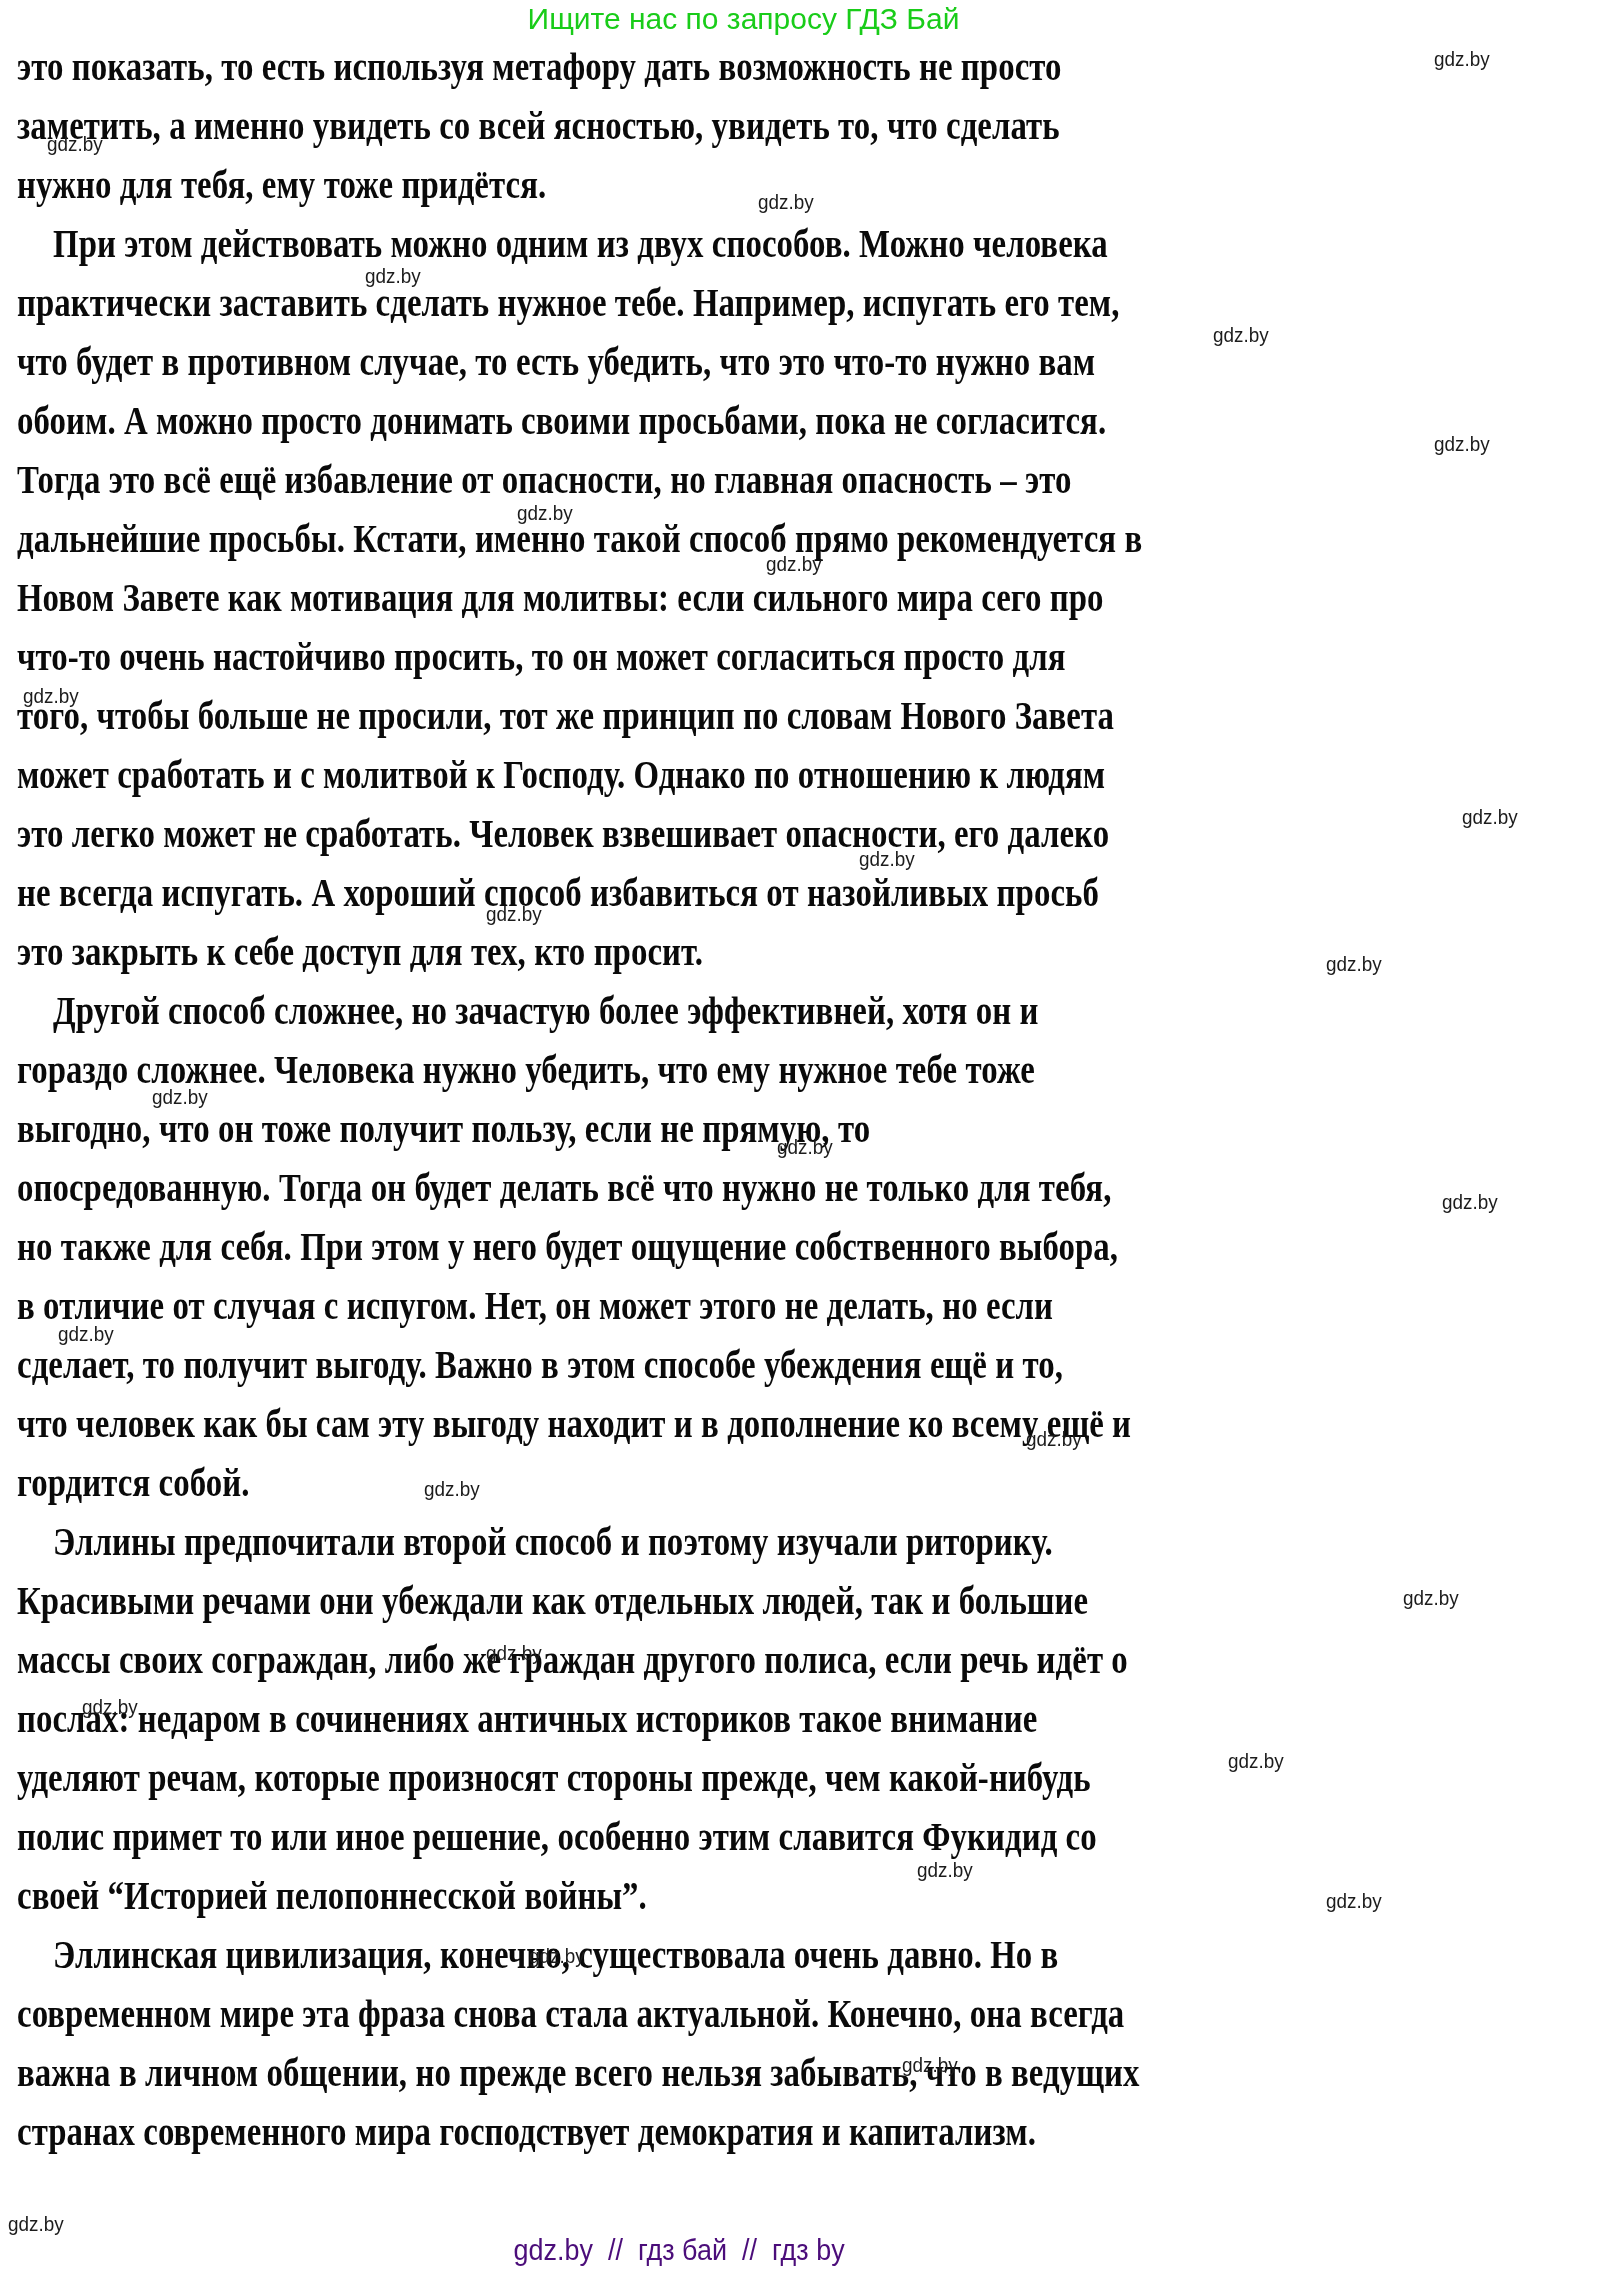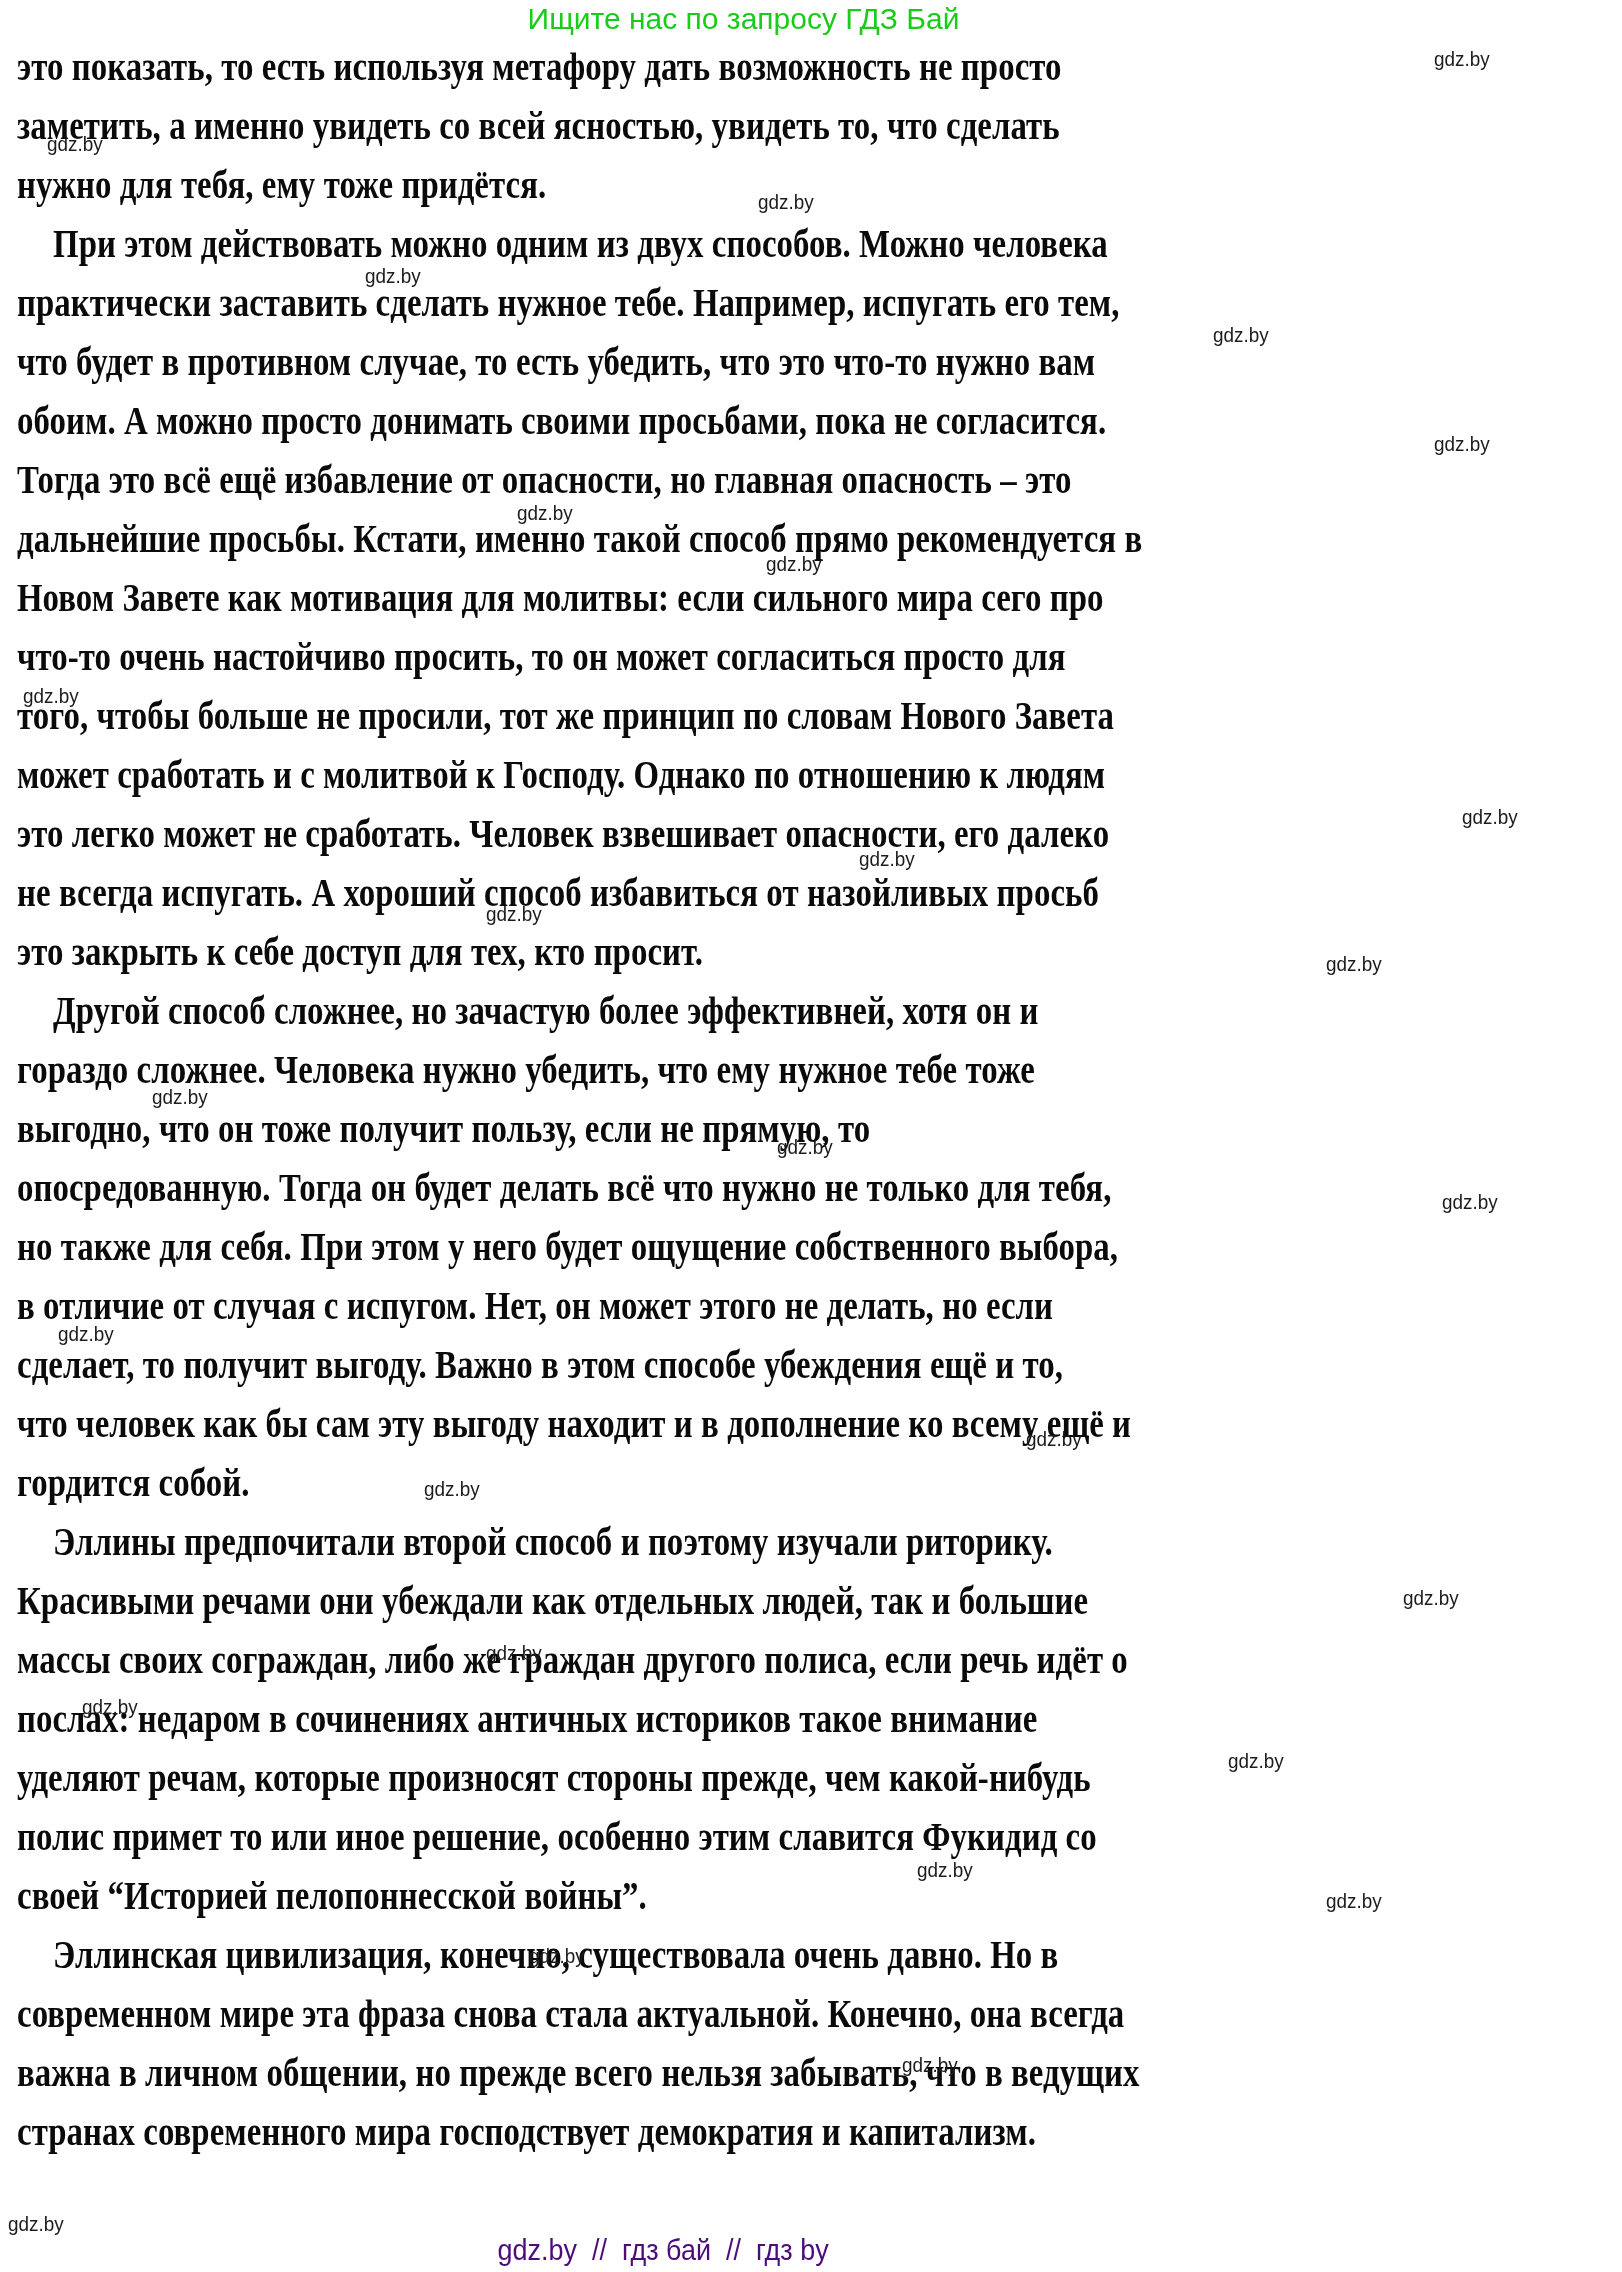--- a/index.html
+++ b/index.html
@@ -74,21 +74,21 @@
     font-weight: 400;
     white-space: nowrap;
     transform: scaleX(0.9);
     transform-origin: left center;
     pointer-events: none;
   }
 
   
   #footer {
     position: absolute;
-    left: 0;
+    left: 16px;
     bottom: 6.2px;
     width: 1327px;
     text-align: center;
   }
   #footer-text {
     display: inline-block;
     color: #4b0d7a;
     font-family: "Liberation Sans", "DejaVu Sans", sans-serif;
     font-size: 29px;
     font-weight: 400;

